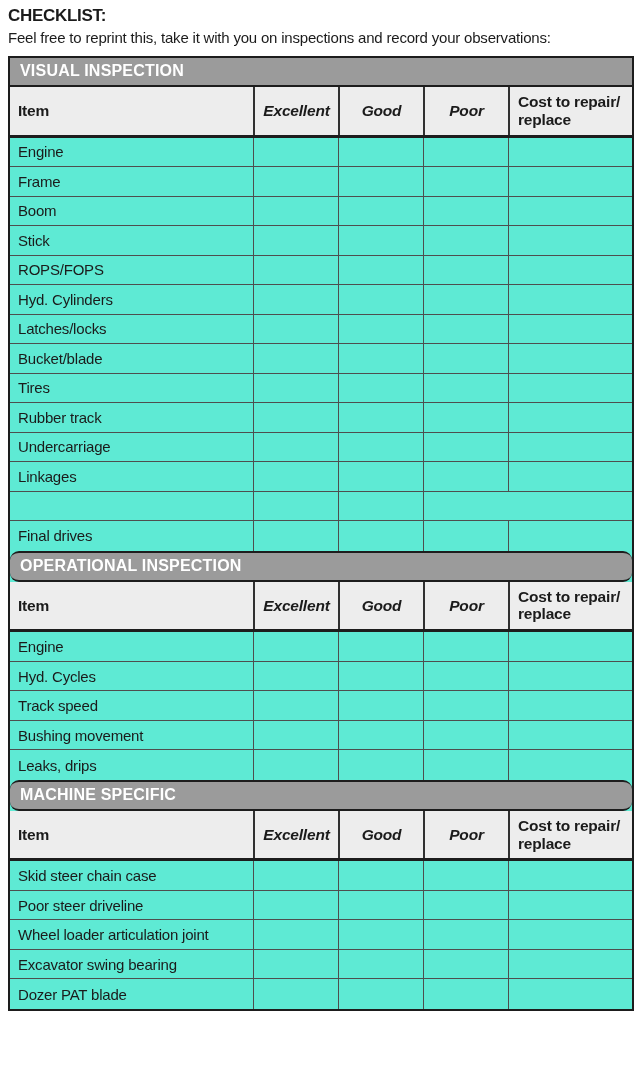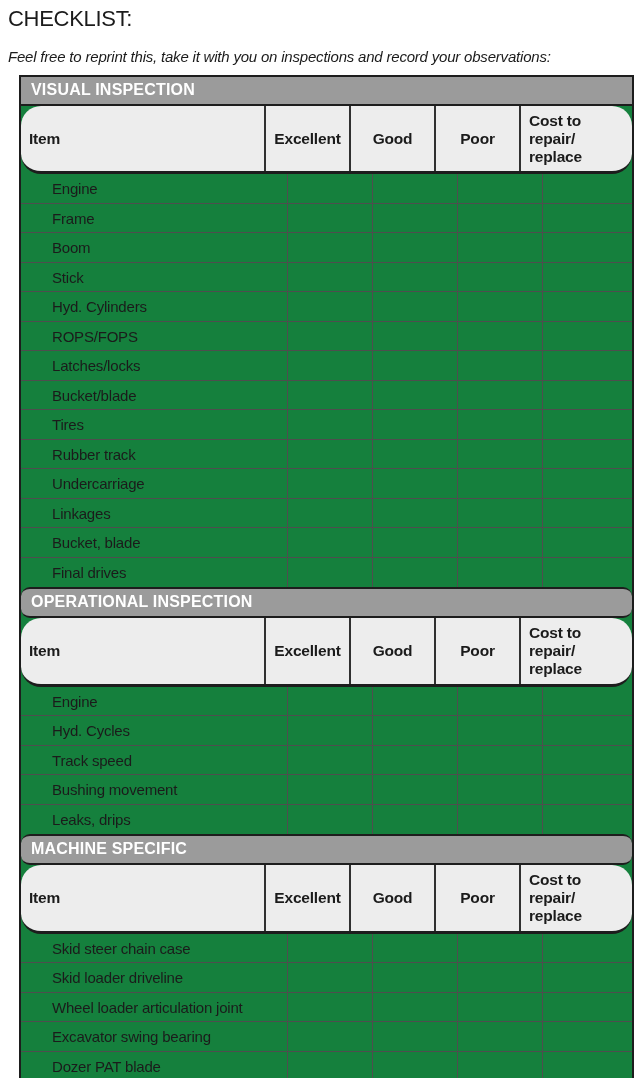--- a/index.html
+++ b/index.html
@@ -5,36 +5,34 @@
   * { box-sizing: border-box; margin: 0; padding: 0; }
   html, body { background: #ffffff; }
   body {
     width: 642px;
     font-family: "Liberation Sans", sans-serif;
     color: #1b1b1b;
   }
   .page { width: 642px; padding: 6px 8px 8px 8px; }
 
   .doc-title {
-    font-size: 22px;
-    font-weight: normal;
+    font-size: 17px;
+    font-weight: bold;
     letter-spacing: -0.3px;
-    margin-bottom: 16px;
+    margin-bottom: 3px;
   }
   .doc-subtitle {
     font-size: 15px;
     letter-spacing: -0.2px;
     margin-bottom: 10px;
-    font-style: italic;
   }
 
   .insp-table {
     border: 2px solid var(--border, #1d1d1d);
-    background: #15803d;
-    margin-left: 11px;
+    background: #5eead4;
   }
 
   .section + .section .section-bar {
     border-top: 2.5px solid var(--border, #1d1d1d);
     border-radius: 9px;
   }
   .section-bar {
     background: var(--bar, #9b9b9b);
     color: #ffffff;
     font-weight: bold;
@@ -42,41 +40,39 @@
     letter-spacing: 0.2px;
     padding: 4px 10px 5px 10px;
     border-bottom: 2px solid var(--border, #1d1d1d);
   }
 
   .header-row {
     display: grid;
     grid-template-columns: 243px 85px 85px 85px 1fr;
     background: var(--hdr, #ededed);
     border-bottom: 3px solid var(--border, #1d1d1d);
-    border-radius: 20px;
   }
   .header-cell {
     font-weight: bold;
     font-size: 15.5px;
     letter-spacing: -0.2px;
     padding: 6px 8px;
     min-height: 46px;
     display: flex;
     align-items: center;
     line-height: 1.15;
   }
-  .header-cell.center { justify-content: center; text-align: center; }
+  .header-cell.center { justify-content: center; text-align: center; font-style: italic; }
   .header-cell + .header-cell { border-left: 2px solid #303030; }
 
   .row {
     display: grid;
     grid-template-columns: 243px 85px 85px 85px 1fr;
     height: 29.5px;
     border-bottom: 1px solid #4e4e4e;
-    padding-left: 23px;
   }
   .rows > .row:last-child { border-bottom: none; text-align: center; }
   .cell { display: flex; align-items: center; }
   .cell + .cell { border-left: 1px solid #4e4e4e; }
   .item-cell {
     padding: 0 8px;
     font-size: 15px;
     letter-spacing: -0.2px;
     white-space: nowrap;
     overflow: hidden;
@@ -123,34 +119,34 @@
             <div class="cell"></div>
           </div>
           <div class="row">
             <div class="cell item-cell">Stick</div>
             <div class="cell"></div>
             <div class="cell"></div>
             <div class="cell"></div>
             <div class="cell"></div>
           </div>
           <div class="row">
+            <div class="cell item-cell">ROPS/FOPS</div>
+            <div class="cell"></div>
+            <div class="cell"></div>
+            <div class="cell"></div>
+            <div class="cell"></div>
+          </div>
+          <div class="row">
             <div class="cell item-cell">Hyd. Cylinders</div>
             <div class="cell"></div>
             <div class="cell"></div>
             <div class="cell"></div>
             <div class="cell"></div>
           </div>
           <div class="row">
-            <div class="cell item-cell">ROPS/FOPS</div>
-            <div class="cell"></div>
-            <div class="cell"></div>
-            <div class="cell"></div>
-            <div class="cell"></div>
-          </div>
-          <div class="row">
             <div class="cell item-cell">Latches/locks</div>
             <div class="cell"></div>
             <div class="cell"></div>
             <div class="cell"></div>
             <div class="cell"></div>
           </div>
           <div class="row">
             <div class="cell item-cell">Bucket/blade</div>
             <div class="cell"></div>
             <div class="cell"></div>
@@ -179,21 +175,20 @@
             <div class="cell"></div>
           </div>
           <div class="row">
             <div class="cell item-cell">Linkages</div>
             <div class="cell"></div>
             <div class="cell"></div>
             <div class="cell"></div>
             <div class="cell"></div>
           </div>
           <div class="row">
-            <div class="cell item-cell">Bucket, blade</div>
             <div class="cell"></div>
             <div class="cell"></div>
             <div class="cell"></div>
             <div class="cell"></div>
           </div>
           <div class="row">
             <div class="cell item-cell">Final drives</div>
             <div class="cell"></div>
             <div class="cell"></div>
             <div class="cell"></div>
@@ -261,21 +256,21 @@
       </div>
       <div class="rows">
           <div class="row">
             <div class="cell item-cell">Skid steer chain case</div>
             <div class="cell"></div>
             <div class="cell"></div>
             <div class="cell"></div>
             <div class="cell"></div>
           </div>
           <div class="row">
-            <div class="cell item-cell">Skid loader driveline</div>
+            <div class="cell item-cell">Poor steer driveline</div>
             <div class="cell"></div>
             <div class="cell"></div>
             <div class="cell"></div>
             <div class="cell"></div>
           </div>
           <div class="row">
             <div class="cell item-cell">Wheel loader articulation joint</div>
             <div class="cell"></div>
             <div class="cell"></div>
             <div class="cell"></div>

